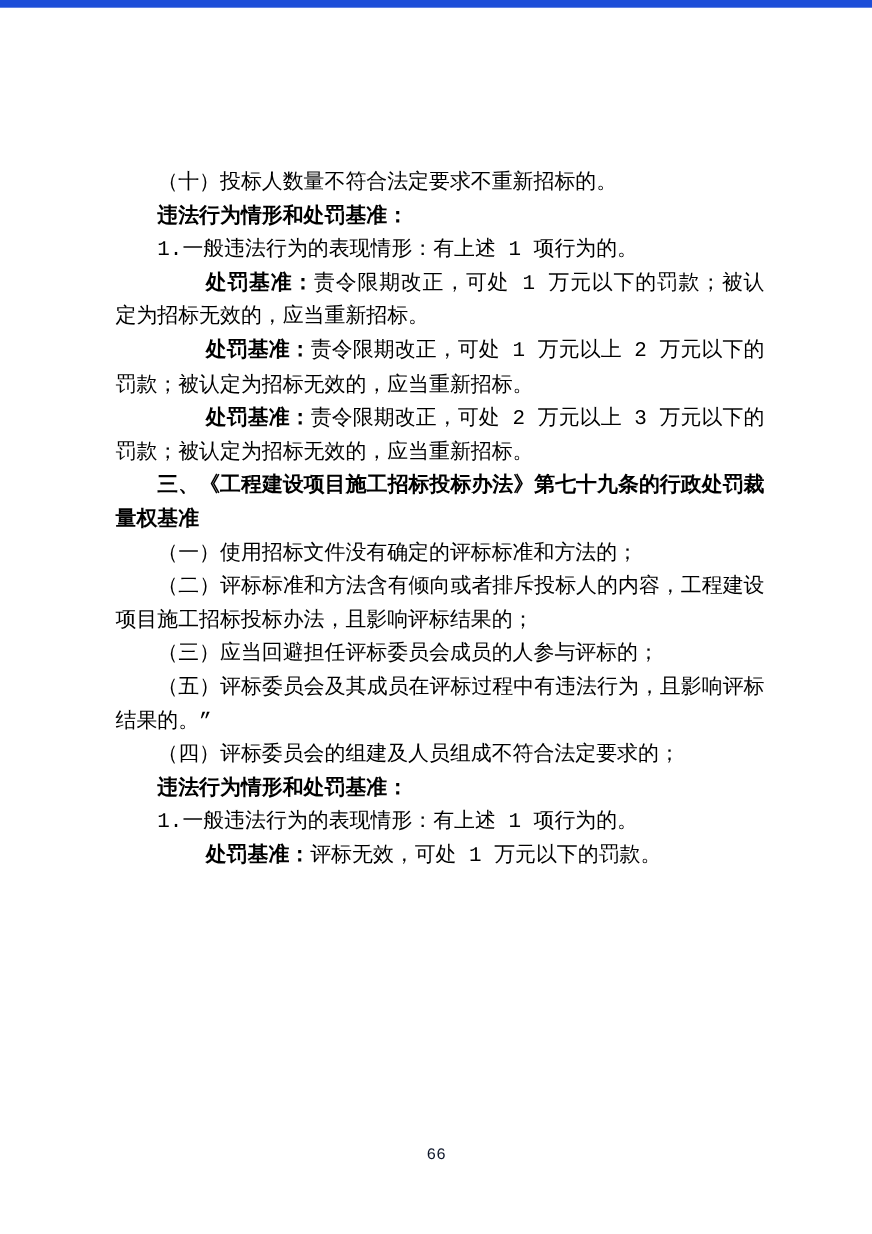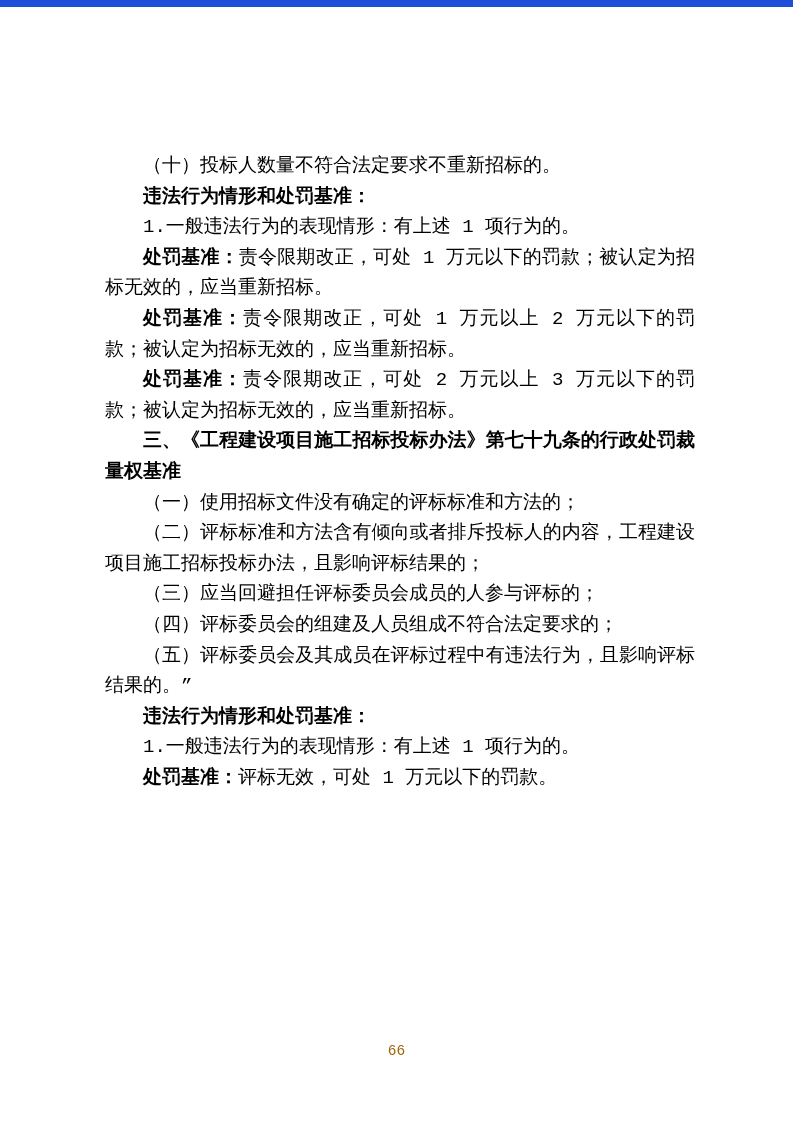--- a/index.html
+++ b/index.html
@@ -29,30 +29,31 @@
   .doc-body p {
     margin: 0;
     padding: 0;
     text-indent: 2em;
   }
   .para-bold {
     font-weight: bold;
   }
   .doc-body b {
     font-weight: bold;
+    margin-left: 44px;
   }
   .page-number {
     position: absolute;
     left: 0;
     right: 0;
     top: 1034px;
     text-align: center;
     font-size: 14.5px;
     line-height: 20px;
-    color: #a16207;
+    color: #0f172a;
   }
 </style>
 </head>
 <body>
 
 <div class="page">
 
   <div class="doc-body">
 
     <p>（十）投标人数量不符合法定要求不重新招标的。</p>
@@ -72,23 +73,23 @@
 
     <p class="para-bold">三、《工程建设项目施工招标投标办法》第七十九条的行政处罚裁量权基准</p>
 
 
     <p>（一）使用招标文件没有确定的评标标准和方法的；</p>
 
     <p>（二）评标标准和方法含有倾向或者排斥投标人的内容，工程建设项目施工招标投标办法，且影响评标结果的；</p>
 
     <p>（三）应当回避担任评标委员会成员的人参与评标的；</p>
 
+    <p>（五）评标委员会及其成员在评标过程中有违法行为，且影响评标结果的。”</p>
+
     <p>（四）评标委员会的组建及人员组成不符合法定要求的；</p>
-
-    <p>（五）评标委员会及其成员在评标过程中有违法行为，且影响评标结果的。”</p>
 
     <p class="para-bold">违法行为情形和处罚基准：</p>
 
     <p>1.一般违法行为的表现情形：有上述 1 项行为的。</p>
 
     <p><b>处罚基准：</b><span>评标无效，可处 1 万元以下的罚款。</span></p>
 
   </div>
 
   <div class="page-number">66</div>

